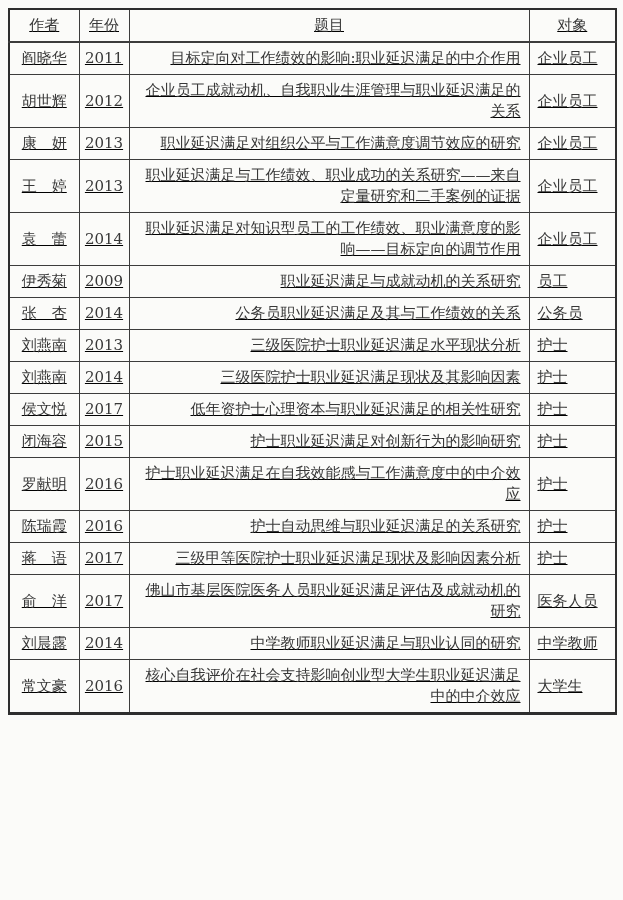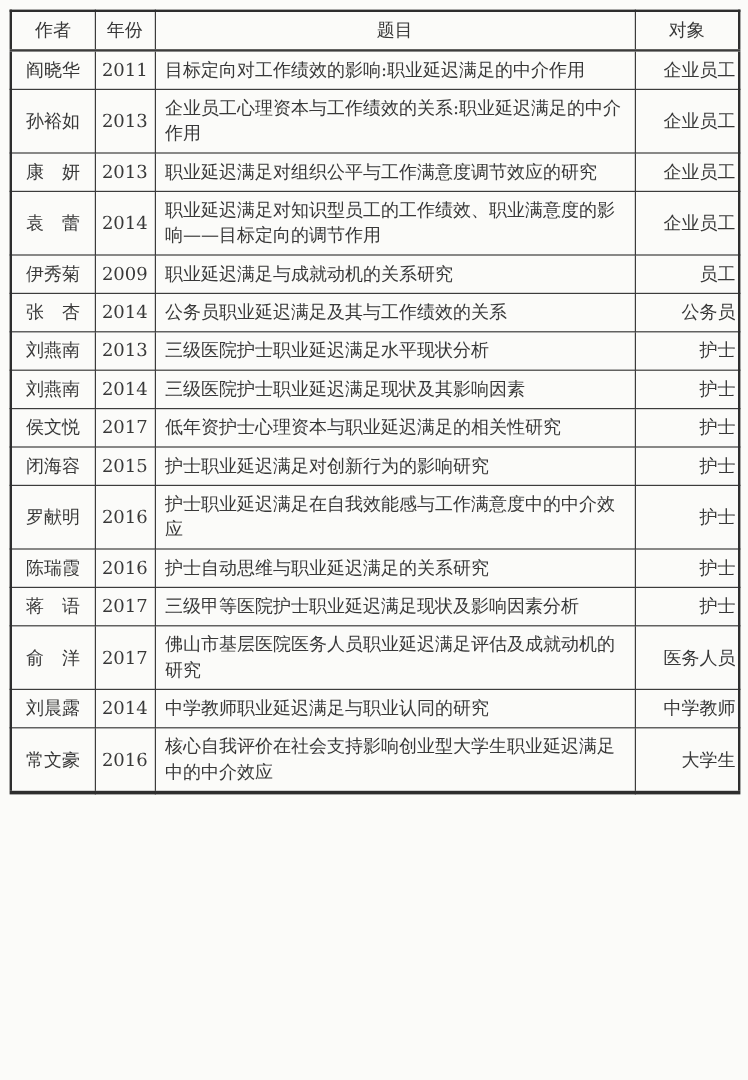--- a/index.html
+++ b/index.html
@@ -9,20 +9,21 @@
     height: 900px;
     overflow: hidden;
     background: #fbfbf9;
     font-family: "DejaVu Serif", "Liberation Serif", serif;
   }
   .page {
     width: 623px;
     height: 900px;
     box-sizing: border-box;
     padding: 8px;
+    text-decoration: underline;
   }
   table.lit-table {
     border-collapse: collapse;
     table-layout: fixed;
     width: 607px;
     color: #383838;
     border: 2px solid #2e2e2e;
     border-bottom-width: 3px;
   }
   .lit-table th, .lit-table td {
@@ -39,22 +40,22 @@
     text-align: center;
     padding: 5px 2px;
     border-bottom-width: 2px;
   }
   col.c-author  { width: 70px; }
   col.c-year    { width: 50px; }
   col.c-title   { width: 400px; }
   col.c-subject { width: 87px; }
   td.c-author { text-align: center; margin-left: 25px; }
   td.c-year   { text-align: center; font-family: "DejaVu Serif", "Liberation Serif", serif; }
-  td.c-title  { text-align: left; padding-left: 8px; padding-right: 8px; }
-  td.c-subject{ text-align: right; padding-left: 8px; padding-right: 2px; }
+  td.c-title  { text-align: right; padding-left: 8px; padding-right: 8px; }
+  td.c-subject{ text-align: left; padding-left: 8px; padding-right: 2px; }
 </style>
 </head>
 <body>
 
 <div class="page">
   <table class="lit-table">
     <colgroup>
       <col class="c-author">
       <col class="c-year">
       <col class="c-title">
@@ -69,29 +70,35 @@
       </tr>
     </thead>
     <tbody>
         <tr>
     <td class="c-author">阎晓华</td>
     <td class="c-year">2011</td>
     <td class="c-title">目标定向对工作绩效的影响:职业延迟满足的中介作用</td>
     <td class="c-subject">企业员工</td>
   </tr>
         <tr>
-    <td class="c-author">孙裕如</td>
-    <td class="c-year">2013</td>
-    <td class="c-title">企业员工心理资本与工作绩效的关系:职业延迟满足的中介作用</td>
+    <td class="c-author">胡世辉</td>
+    <td class="c-year">2012</td>
+    <td class="c-title">企业员工成就动机、自我职业生涯管理与职业延迟满足的关系</td>
     <td class="c-subject">企业员工</td>
   </tr>
         <tr>
     <td class="c-author">康　妍</td>
     <td class="c-year">2013</td>
     <td class="c-title">职业延迟满足对组织公平与工作满意度调节效应的研究</td>
+    <td class="c-subject">企业员工</td>
+  </tr>
+        <tr>
+    <td class="c-author">王　婷</td>
+    <td class="c-year">2013</td>
+    <td class="c-title">职业延迟满足与工作绩效、职业成功的关系研究——来自定量研究和二手案例的证据</td>
     <td class="c-subject">企业员工</td>
   </tr>
         <tr>
     <td class="c-author">袁　蕾</td>
     <td class="c-year">2014</td>
     <td class="c-title">职业延迟满足对知识型员工的工作绩效、职业满意度的影响——目标定向的调节作用</td>
     <td class="c-subject">企业员工</td>
   </tr>
         <tr>
     <td class="c-author">伊秀菊</td>

